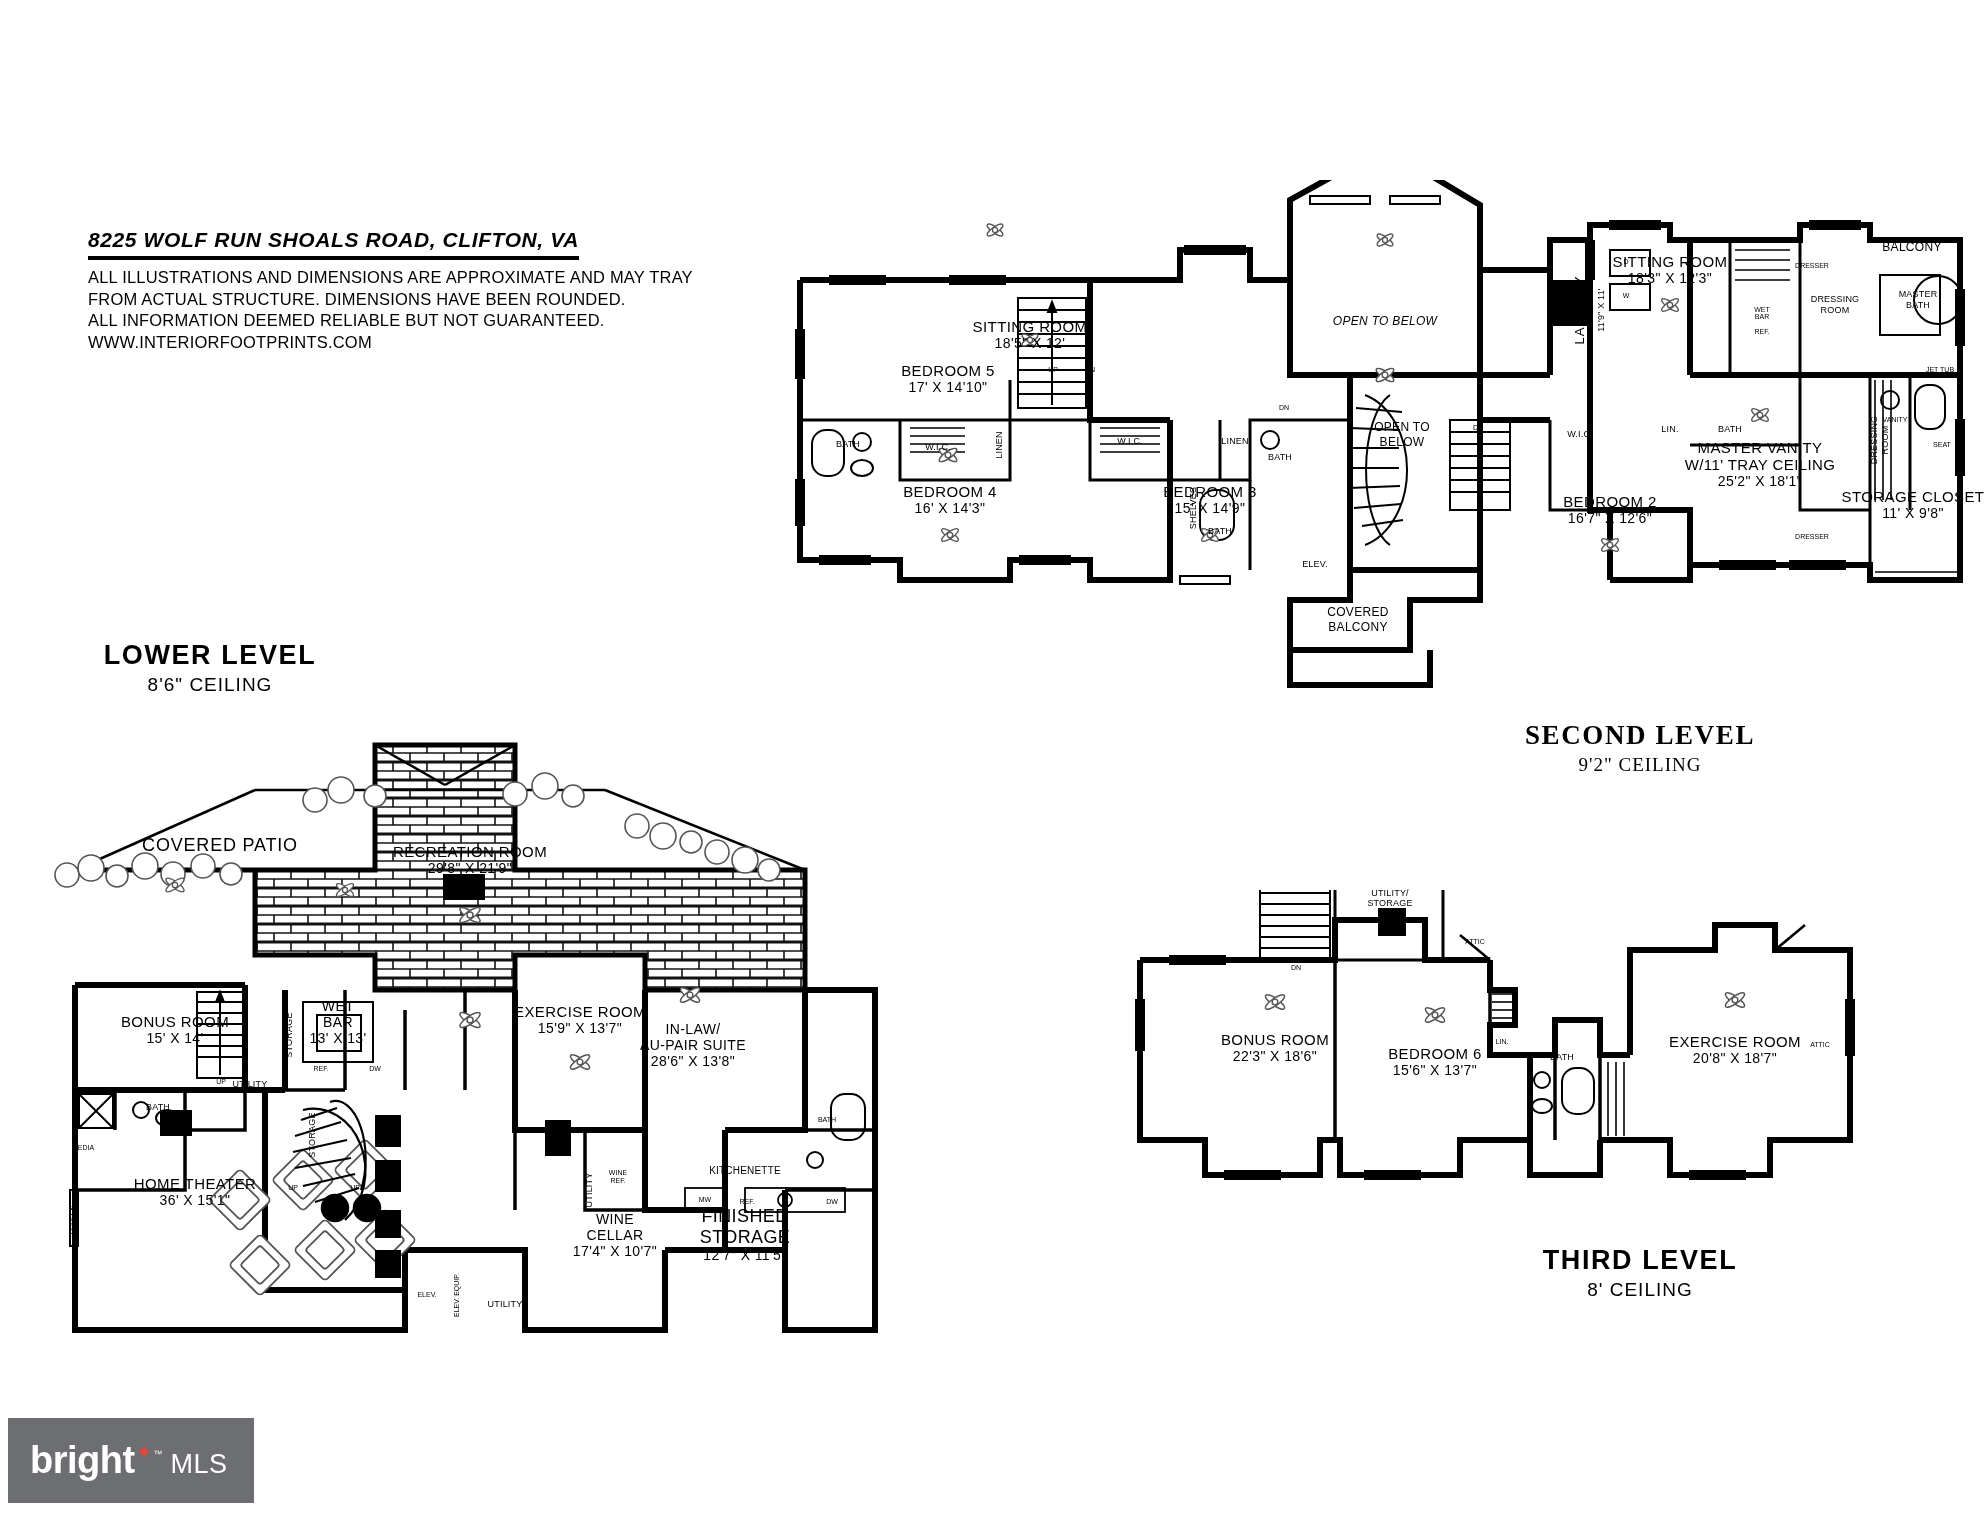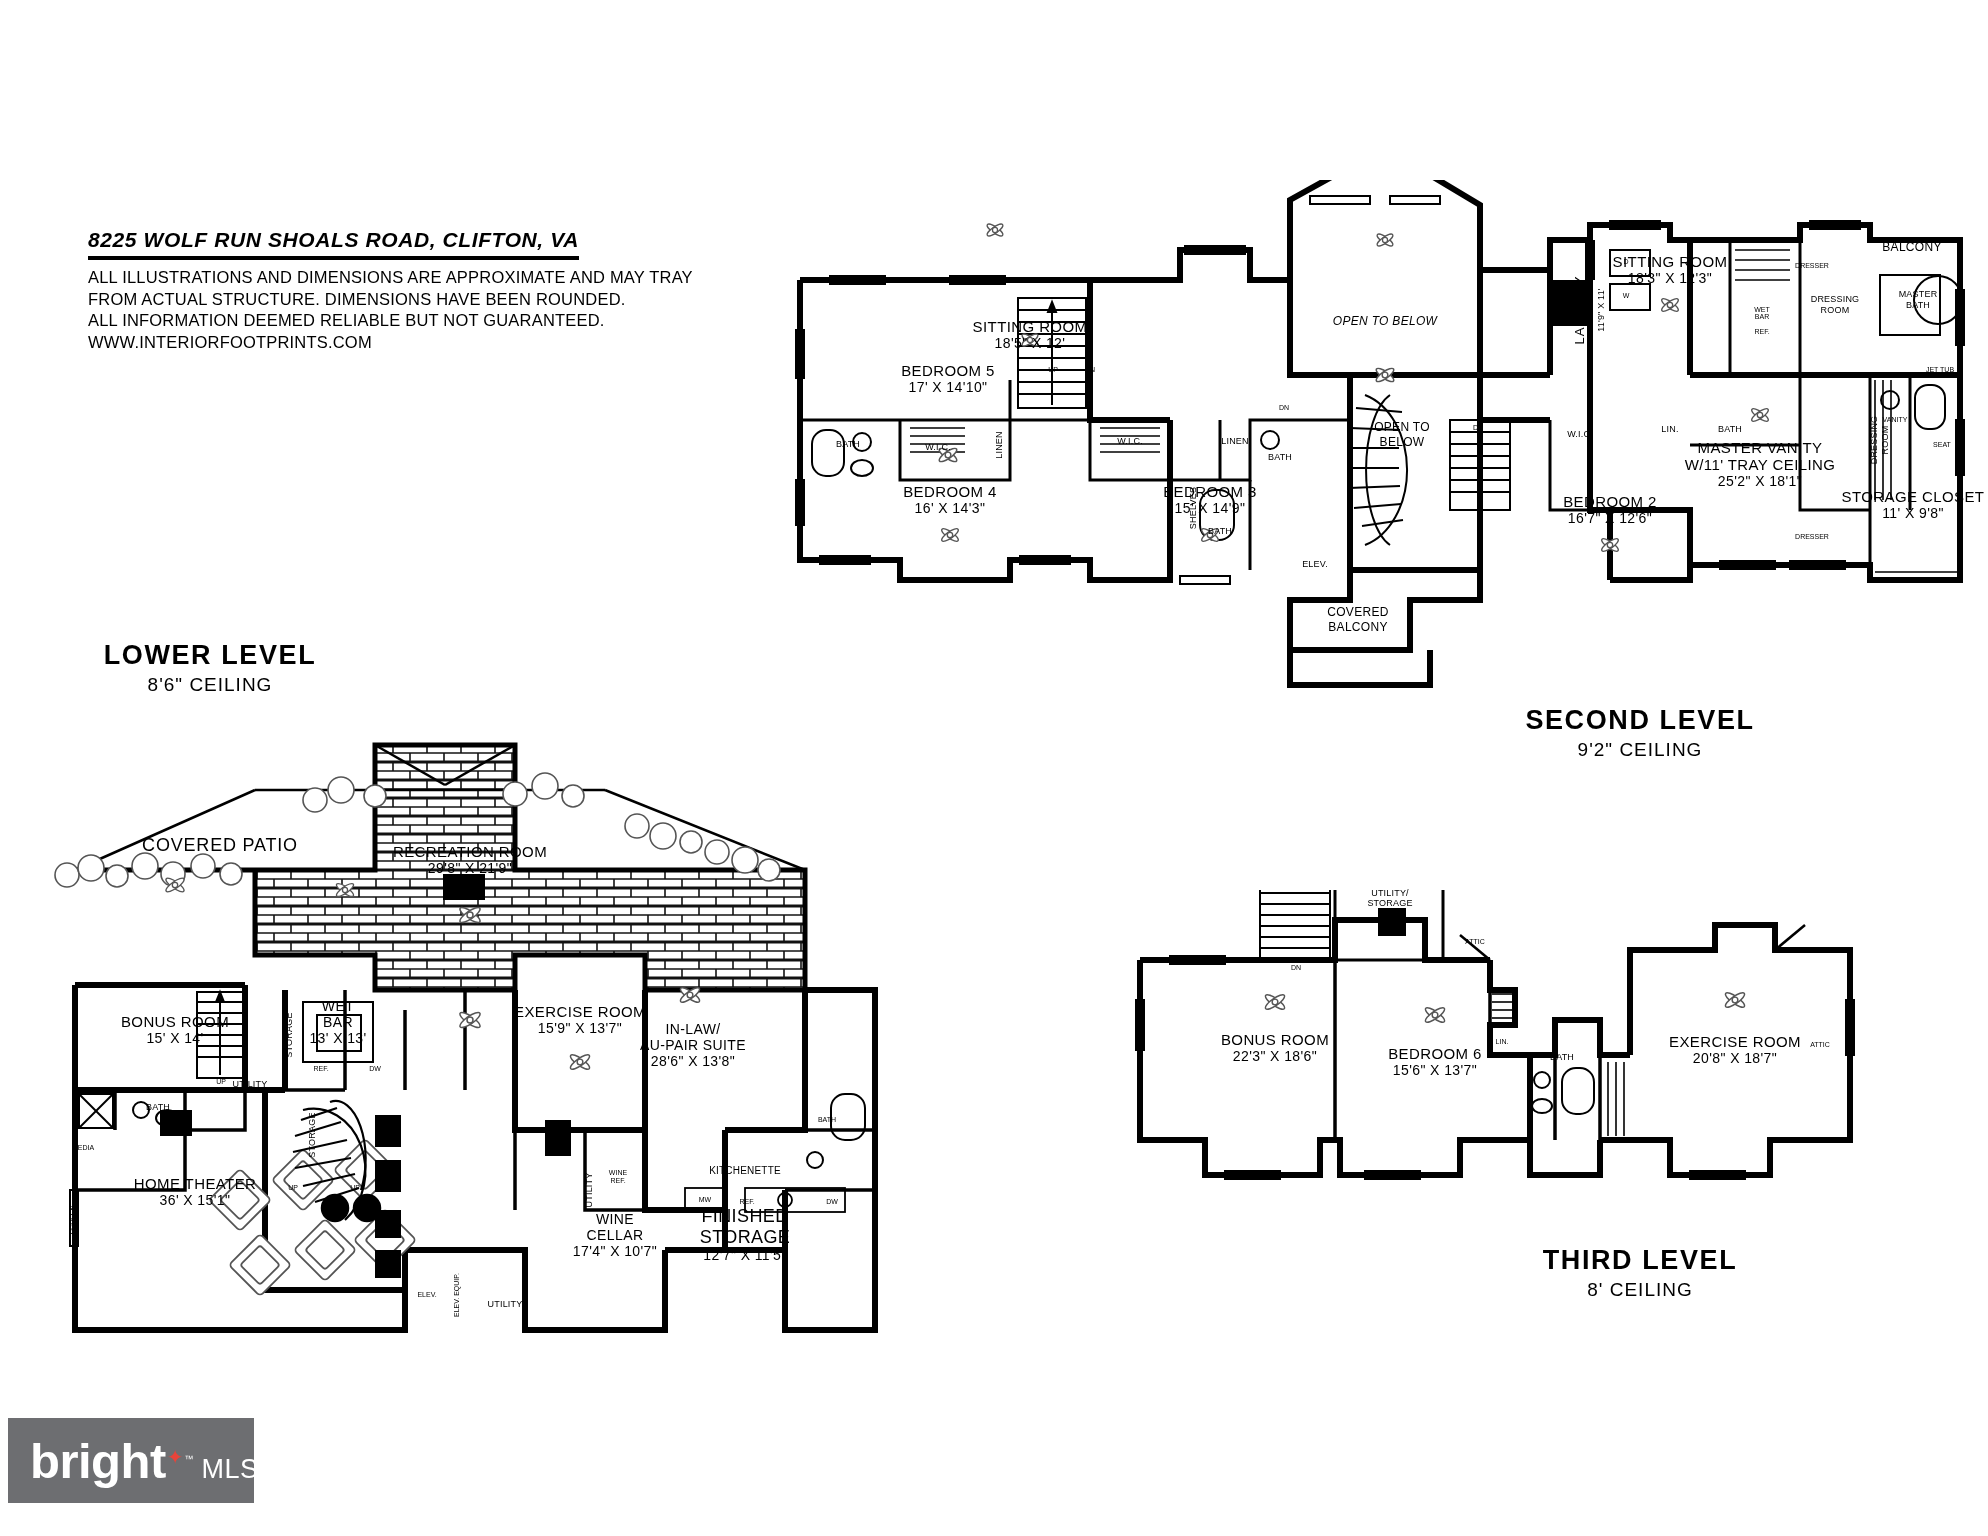--- a/index.html
+++ b/index.html
@@ -38,21 +38,21 @@
   .med{position:absolute;font-size:12px;letter-spacing:.3px;white-space:nowrap;
        transform:translate(-50%,-50%);text-align:center;line-height:1.12;}
 
   
   .fan{position:absolute;transform:translate(-50%,-50%);}
 
   
   #mls-footer{position:absolute;left:8px;top:1418px;width:246px;height:85px;
               background:#6d6e71;display:flex;align-items:center;}
   #mls-logo{display:flex;align-items:baseline;padding-left:22px;}
-  #mls-bright{font-size:49px;font-weight:bold;color:#fff;letter-spacing:-.5px;}
+  #mls-bright{font-size:38px;font-weight:bold;color:#fff;letter-spacing:-.5px;}
   #mls-star{color:#e8443a;font-size:20px;position:relative;top:-14px;left:1px;}
   #mls-tm{font-size:9px;color:#fff;position:relative;top:-16px;left:2px;}
   #mls-mls{font-size:27px;color:#fff;margin-left:10px;letter-spacing:.5px;}
 </style>
 </head>
 <body>
 
 <div class="wrap">
 
   <div id="header-block">
@@ -354,21 +354,21 @@
     <div class="tiny5" style="left:1152px;top:265px;">SEAT</div>
     <div class="tiny5" style="left:1150px;top:190px;">JET TUB</div>
     <div class="tiny5" style="left:263px;top:190px;">UP</div>
     <div class="tiny5" style="left:300px;top:190px;">DN</div>
     <div class="tiny5" style="left:688px;top:248px;">DN</div>
     <div class="tiny5" style="left:494px;top:228px;">DN</div>
     <div class="tiny5" style="left:836px;top:82px;">D</div>
     <div class="tiny5" style="left:836px;top:116px;">W</div>
   </div>
 
-  <div class="level-caption" style="left:1490px;top:705px;width:300px;">
+  <div class="level-caption" style="left:1490px;top:720px;width:300px;font-family:Liberation Serif, serif;">
     <div class="lvl-name">SECOND LEVEL</div>
     <div class="lvl-ceil">9'2" CEILING</div>
   </div>
 
   <div class="level-caption" style="left:95px;top:640px;width:230px;">
     <div class="lvl-name">LOWER LEVEL</div>
     <div class="lvl-ceil">8'6" CEILING</div>
   </div>
 
   <div class="plan" id="plan-lower" style="left:45px;top:690px;">

